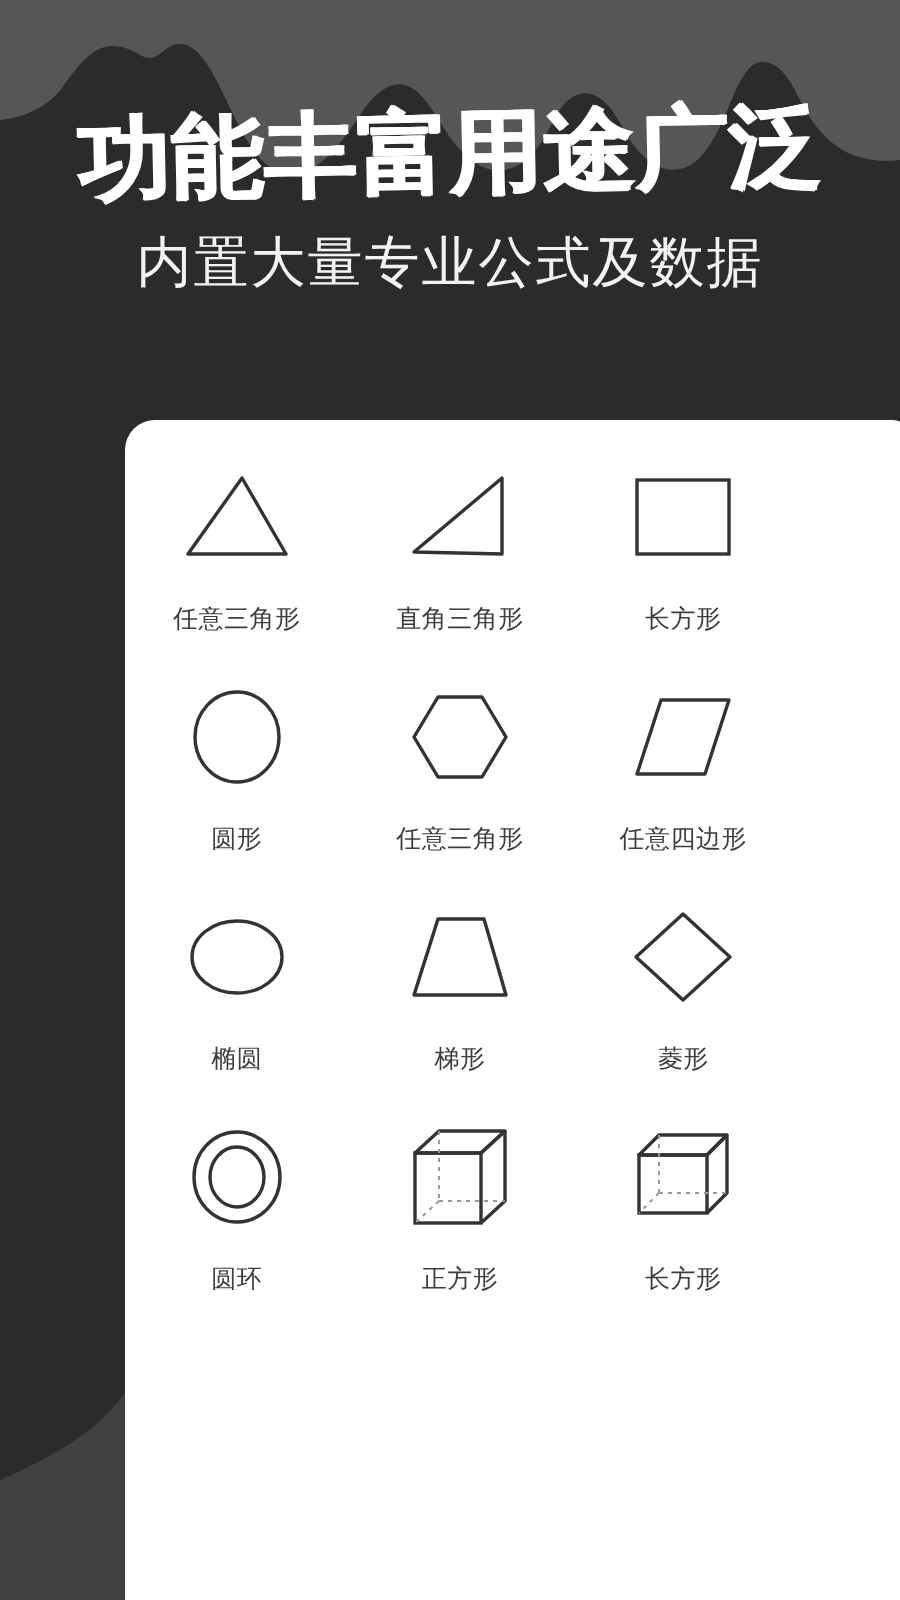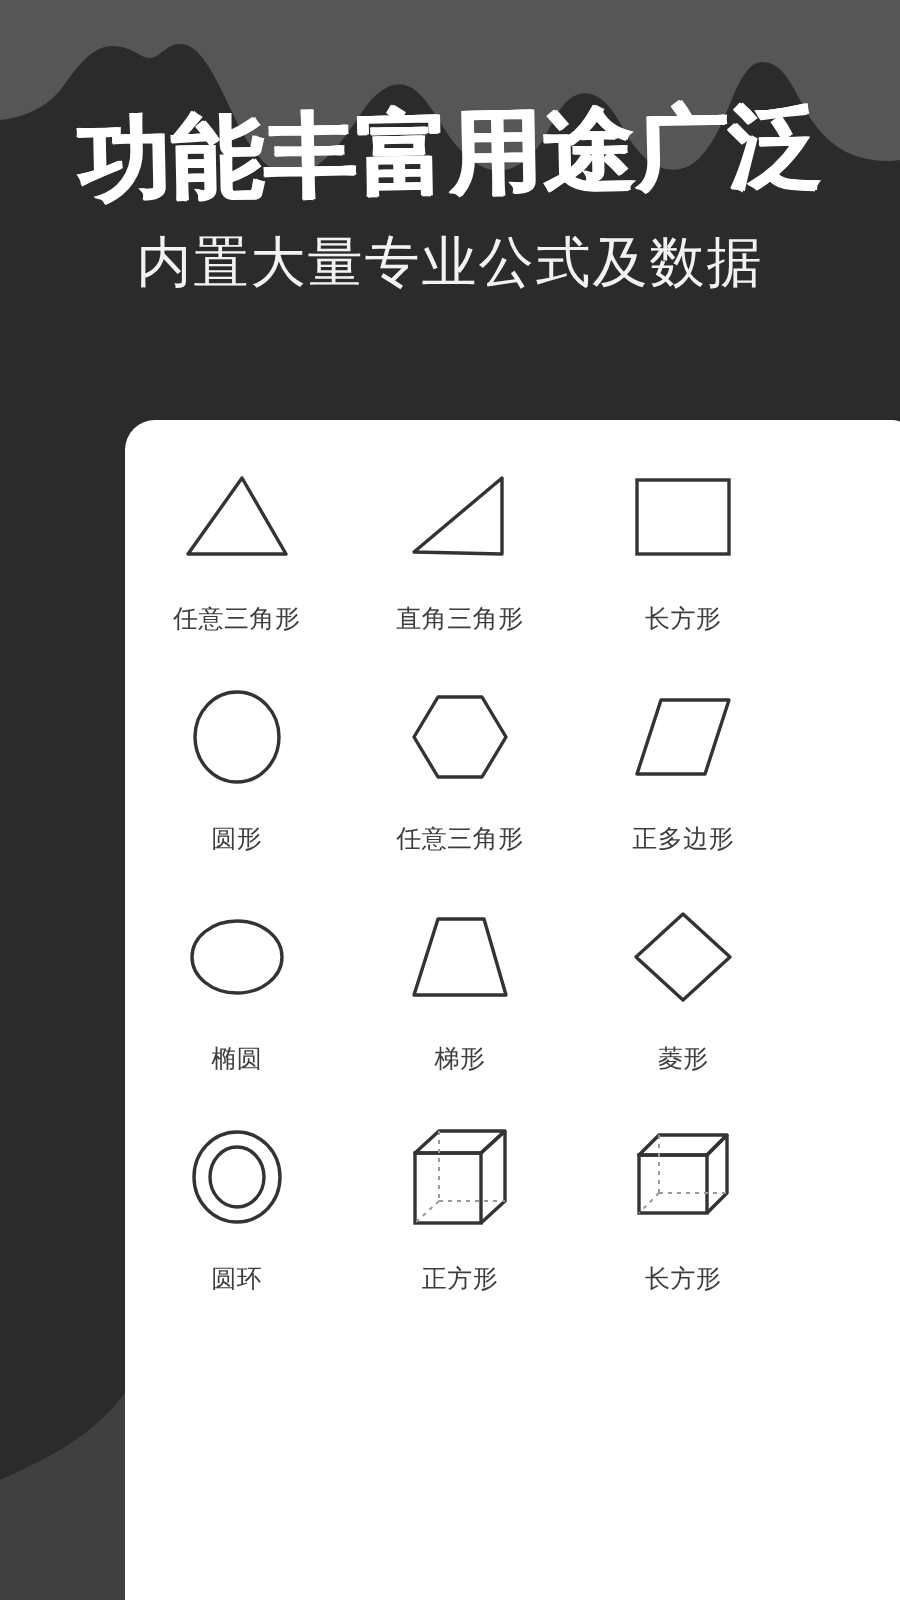--- a/index.html
+++ b/index.html
@@ -202,21 +202,21 @@
         </div>
         <div class="shape-label">任意三角形</div>
       </div>
 
       <div class="shape-cell">
         <div class="shape-art">
           <svg width="100" height="82" viewBox="0 0 100 82">
             <polygon points="28,4 96,4 72,78 4,78" fill="none" stroke="#333" stroke-width="3.4" stroke-linejoin="round"></polygon>
           </svg>
         </div>
-        <div class="shape-label">正多边形</div>
+        <div class="shape-label">任意四边形</div>
       </div>
 
       <div class="shape-cell">
         <div class="shape-art">
           <svg width="96" height="78" viewBox="0 0 96 78">
             <ellipse cx="48" cy="39" rx="45" ry="36" fill="none" stroke="#333" stroke-width="3.4"></ellipse>
           </svg>
         </div>
         <div class="shape-label">椭圆</div>
       </div>

